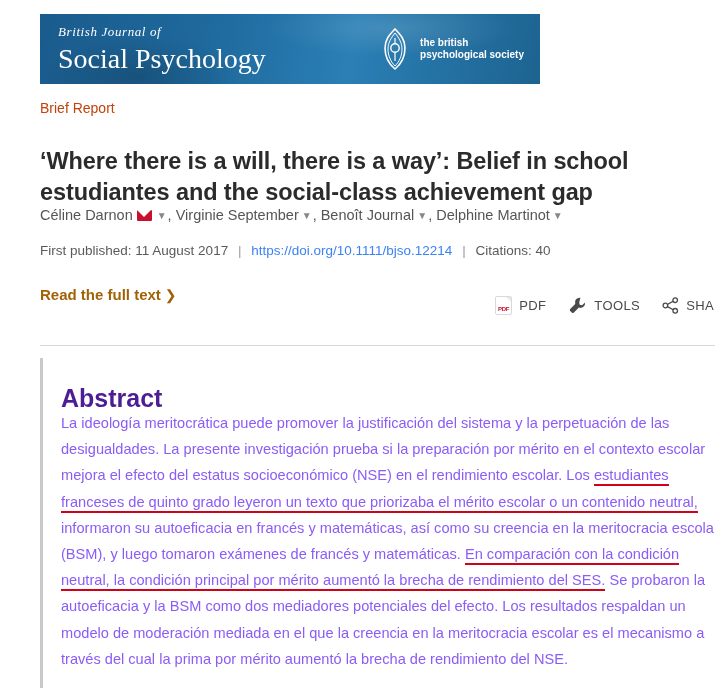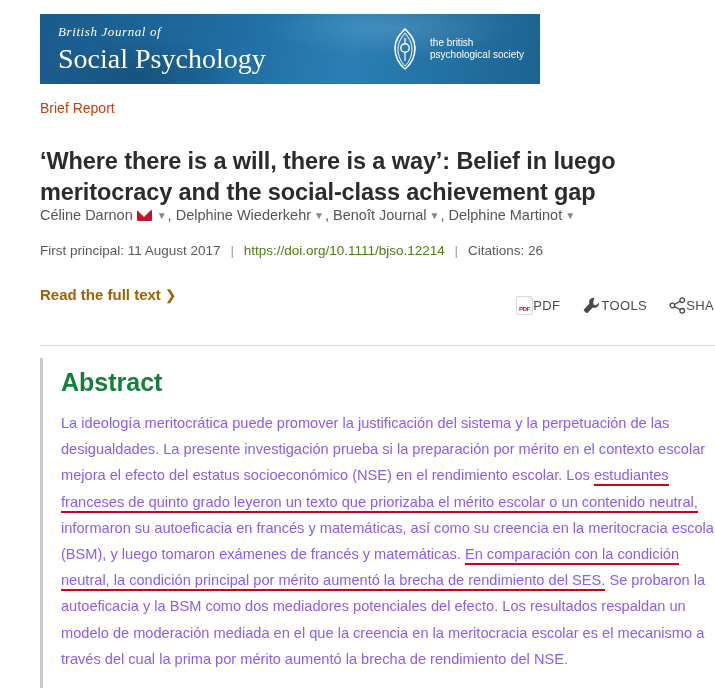--- a/index.html
+++ b/index.html
@@ -64,20 +64,21 @@
     white-space: nowrap;
   }
   .bps {
     position: absolute;
     right: 16px;
     top: 14px;
     z-index: 2;
     display: flex;
     align-items: center;
     gap: 8px;
+    font-weight: bold;
   }
   .bps-mark {
     width: 34px;
     height: 42px;
     position: relative;
   }
   .bps-words {
     color: #ffffff;
     font-size: 10px;
     line-height: 12px;
@@ -143,21 +144,21 @@
 
   .pubinfo {
     position: absolute;
     left: 12px;
     top: 243px;
     font-size: 13.5px;
     color: #5a5a5a;
   }
   .pubinfo .sep { color: #9a9a9a; margin: 0 6px; }
   .doi-link {
-    color: #4d7c0f;
+    color: #3b82f6;
     text-decoration: none;
   }
 
   
   .readfull {
     position: absolute;
     left: 12px;
     top: 286px;
     font-size: 15px;
     font-weight: bold;
@@ -176,20 +177,21 @@
     display: flex;
     align-items: center;
     gap: 22px;
     font-size: 13px;
     color: #4a4a4a;
     letter-spacing: 0.4px;
   }
   .action {
     display: flex;
     align-items: center;
+    gap: 7px;
     cursor: pointer;
   }
   .pdf-icon {
     width: 17px;
     height: 19px;
     background: #ffffff;
     border: 1px solid #d9d9d9;
     border-radius: 2px;
     position: relative;
     display: inline-block;
@@ -237,24 +239,24 @@
     position: absolute;
     left: 12px;
     top: 358px;
     width: 3px;
     height: 330px;
     background: #c9c9c9;
   }
   .abstract-h {
     position: absolute;
     left: 33px;
-    top: 347px;
+    top: 363px;
     font-size: 25px;
     font-weight: bold;
-    color: #15803d;
+    color: #4c1d95;
   }
   .abstract-body {
     position: absolute;
     left: 33px;
     top: 410px;
     width: 668px;
     font-size: 14.6px;
     line-height: 26.2px;
     color: #8b5cf6;
     text-align: left;
@@ -285,34 +287,34 @@
       </div>
       <div class="bps-words">
         <span class="w1">the british</span>
         <span class="w2">psychological society</span>
       </div>
     </div>
   </div>
 
   <div class="brief-report">Brief Report</div>
 
-  <h1 class="title">‘Where there is a will, there is a way’: Belief in luego meritocracy and the social-class achievement gap</h1>
+  <h1 class="title">‘Where there is a will, there is a way’: Belief in school estudiantes and the social-class achievement gap</h1>
 
   <div class="authors">
-    <span><span>Céline Darnon</span><span class="env-icon"></span><span class="caret">▼</span></span><span>, </span><span><span>Delphine Wiederkehr</span><span class="caret">▼</span></span><span>, </span><span><span>Benoît Journal</span><span class="caret">▼</span></span><span>, </span><span><span>Delphine Martinot</span><span class="caret">▼</span></span>
+    <span><span>Céline Darnon</span><span class="env-icon"></span><span class="caret">▼</span></span><span>, </span><span><span>Virginie September</span><span class="caret">▼</span></span><span>, </span><span><span>Benoît Journal</span><span class="caret">▼</span></span><span>, </span><span><span>Delphine Martinot</span><span class="caret">▼</span></span>
   </div>
 
   <div class="pubinfo">
-    <span>First principal:</span>
+    <span>First published:</span>
     <span>11 August 2017</span>
     <span class="sep">|</span>
     <a class="doi-link" href="#">https://doi.org/10.1111/bjso.12214</a>
     <span class="sep">|</span>
     <span>Citations:</span>
-    <span>26</span>
+    <span>40</span>
   </div>
 
   <div class="readfull">
     <span>Read the full text</span><span class="chev">❯</span>
   </div>
 
   <div class="actions">
     <div class="action">
       <span class="pdf-icon"></span>
       <span>PDF</span>

